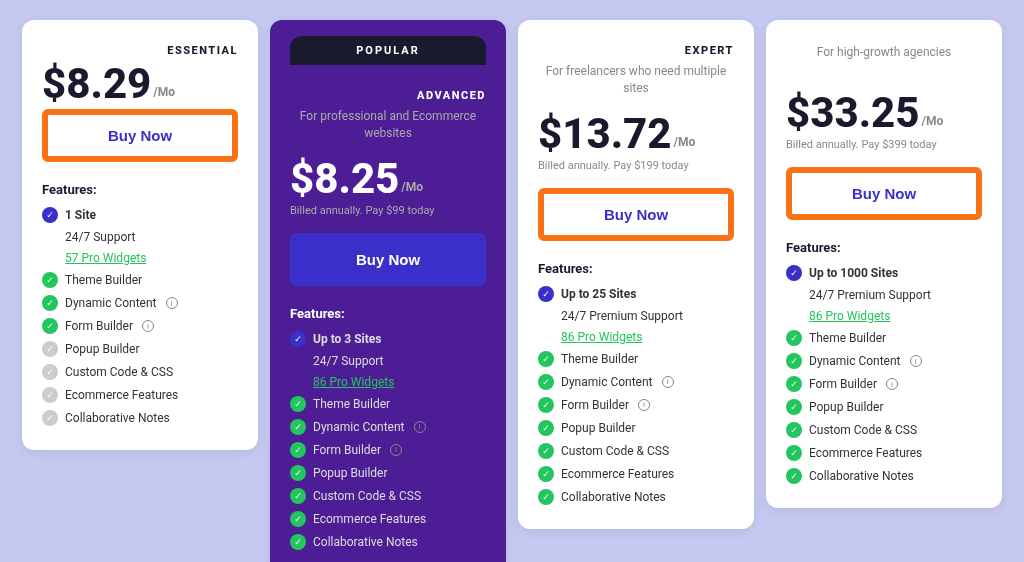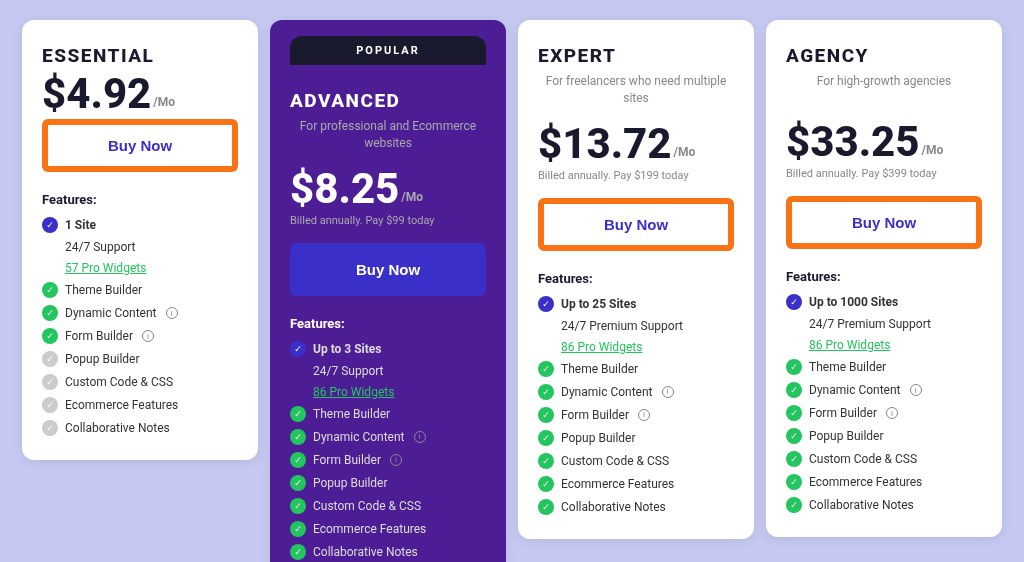--- a/index.html
+++ b/index.html
@@ -37,25 +37,25 @@
       color: #fff;
       text-align: center;
       font-size: 11px;
       font-weight: 700;
       letter-spacing: 2px;
       padding: 8px;
       border-radius: 12px 12px 0 0;
       margin-bottom: 24px;
     }
     .plan-name {
-      font-size: 19px;
+      font-size: 11px;
       font-weight: 800;
       letter-spacing: 1.5px;
       text-transform: uppercase;
-      text-align: left;
+      text-align: right;
       color: #1a1a2e;
       margin-bottom: 6px;
     }
     .plan-card.popular .plan-name {
       color: #fff;
     }
     .plan-desc {
       font-size: 12px;
       color: #888;
       text-align: center;
@@ -183,21 +183,21 @@
       font-size: 8px;
       color: #888;
       margin-left: 2px;
     }
   </style>
 </head>
 <body>
 
 <div class="pricing-container">
     <div class="plan-card"><div class="plan-name">ESSENTIAL</div><div class="price-row">
-    <span class="price-amount">$4.92</span>
+    <span class="price-amount">$8.29</span>
     <span class="price-period">/Mo</span>
   </div><button class="buy-btn">Buy Now</button><div class="features-label">Features:</div><ul class="feature-list">
         <li class="feature-item">
       <span class="feature-icon icon-blue">✓</span>
           <span class="feature-bold">1 Site</span>
     </li>
         <li class="feature-item">
       <span style="width:16px;flex-shrink:0;"></span>
           <span>24/7 Support</span>
     </li>
@@ -323,21 +323,21 @@
     </li>
         <li class="feature-item">
       <span class="feature-icon icon-green">✓</span>
           <span>Ecommerce Features</span>
     </li>
         <li class="feature-item">
       <span class="feature-icon icon-green">✓</span>
           <span>Collaborative Notes</span>
     </li>
       </ul></div>
-    <div class="plan-card"><div class="plan-name">AGENCY</div><div class="plan-desc">For high-growth agencies</div><div class="price-row">
+    <div class="plan-card"><div class="plan-desc">For high-growth agencies</div><div class="price-row">
     <span class="price-amount">$33.25</span>
     <span class="price-period">/Mo</span>
   </div><div class="billing-note">Billed annually. Pay $399 today</div><button class="buy-btn">Buy Now</button><div class="features-label">Features:</div><ul class="feature-list">
         <li class="feature-item">
       <span class="feature-icon icon-blue">✓</span>
           <span class="feature-bold">Up to 1000 Sites</span>
     </li>
         <li class="feature-item">
       <span style="width:16px;flex-shrink:0;"></span>
           <span>24/7 Premium Support</span>

